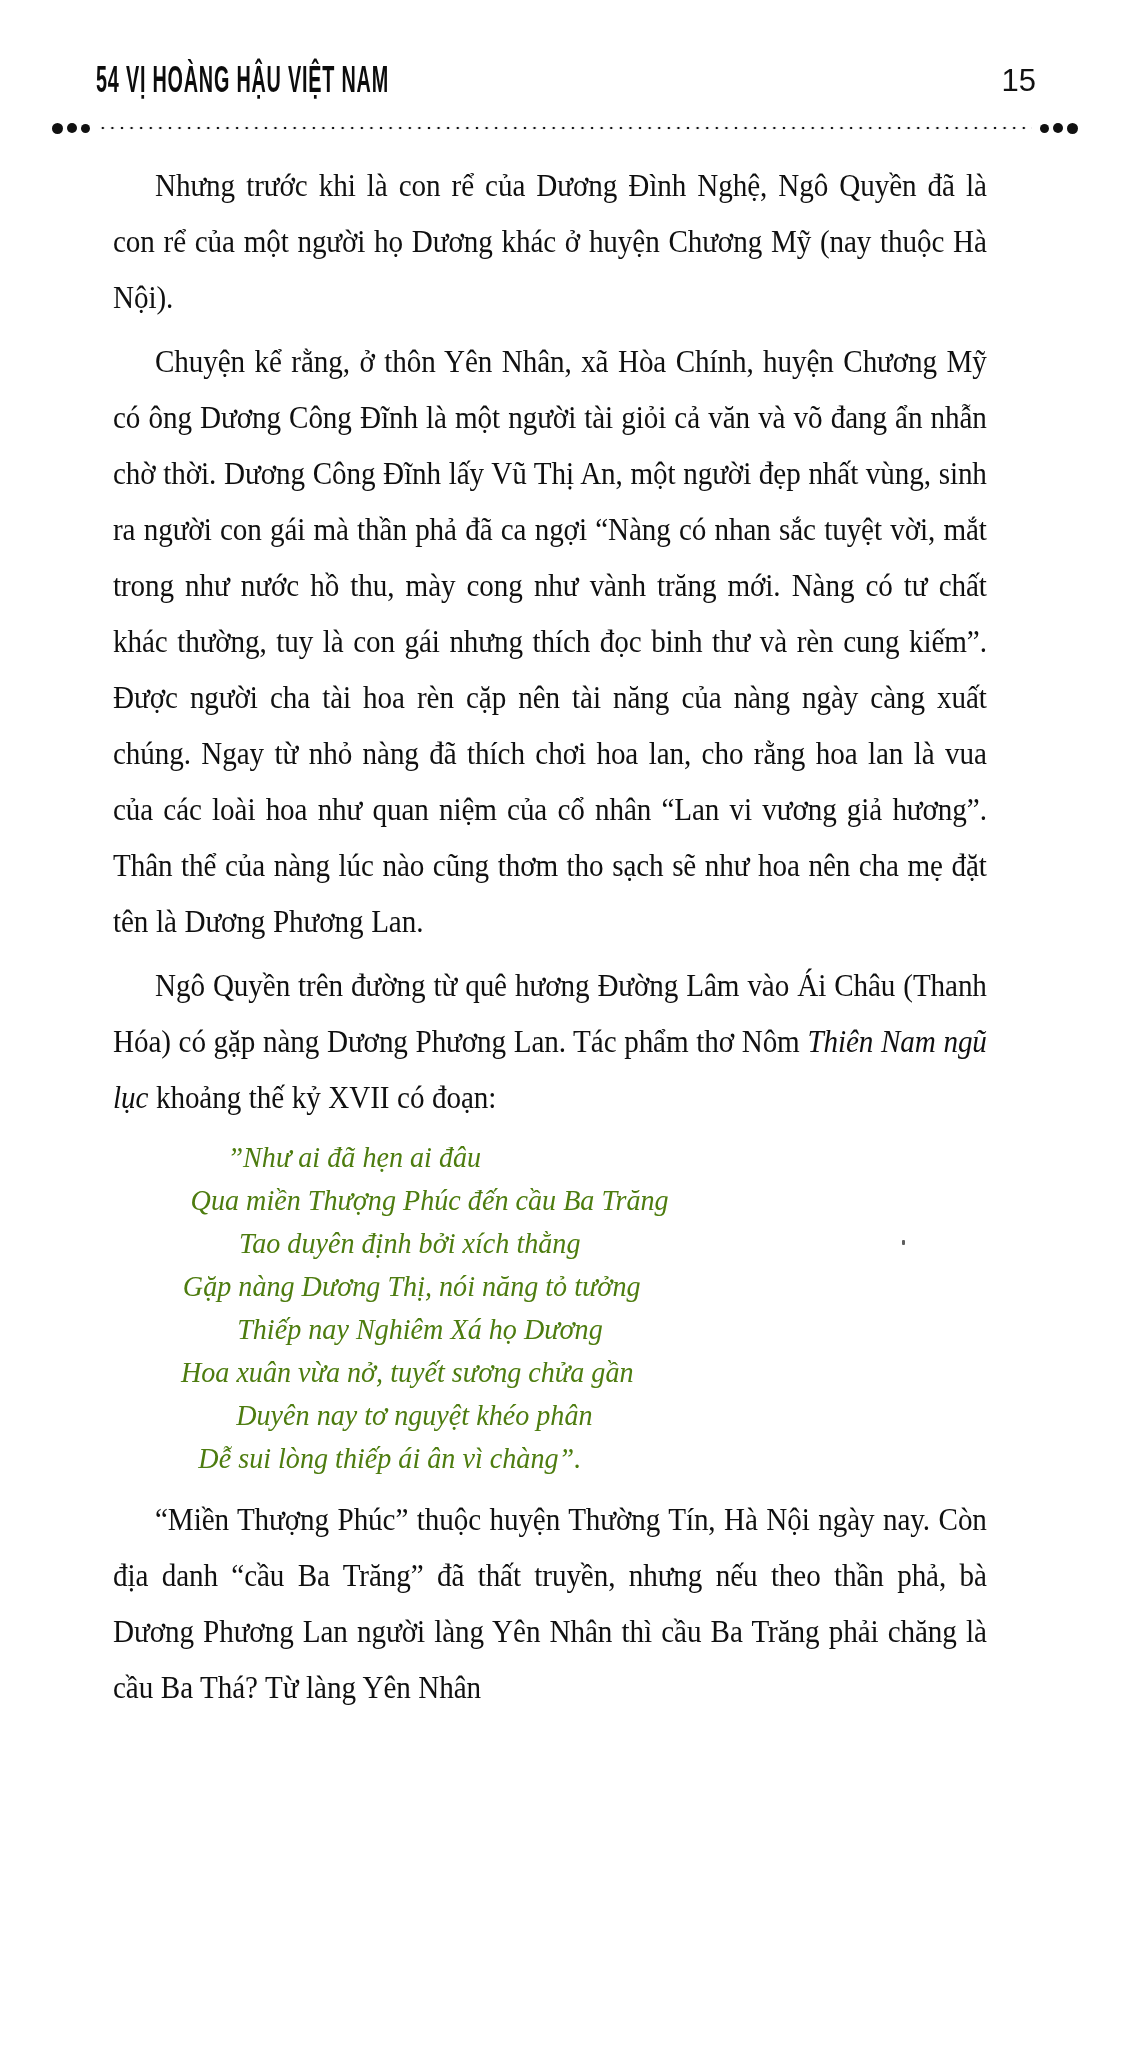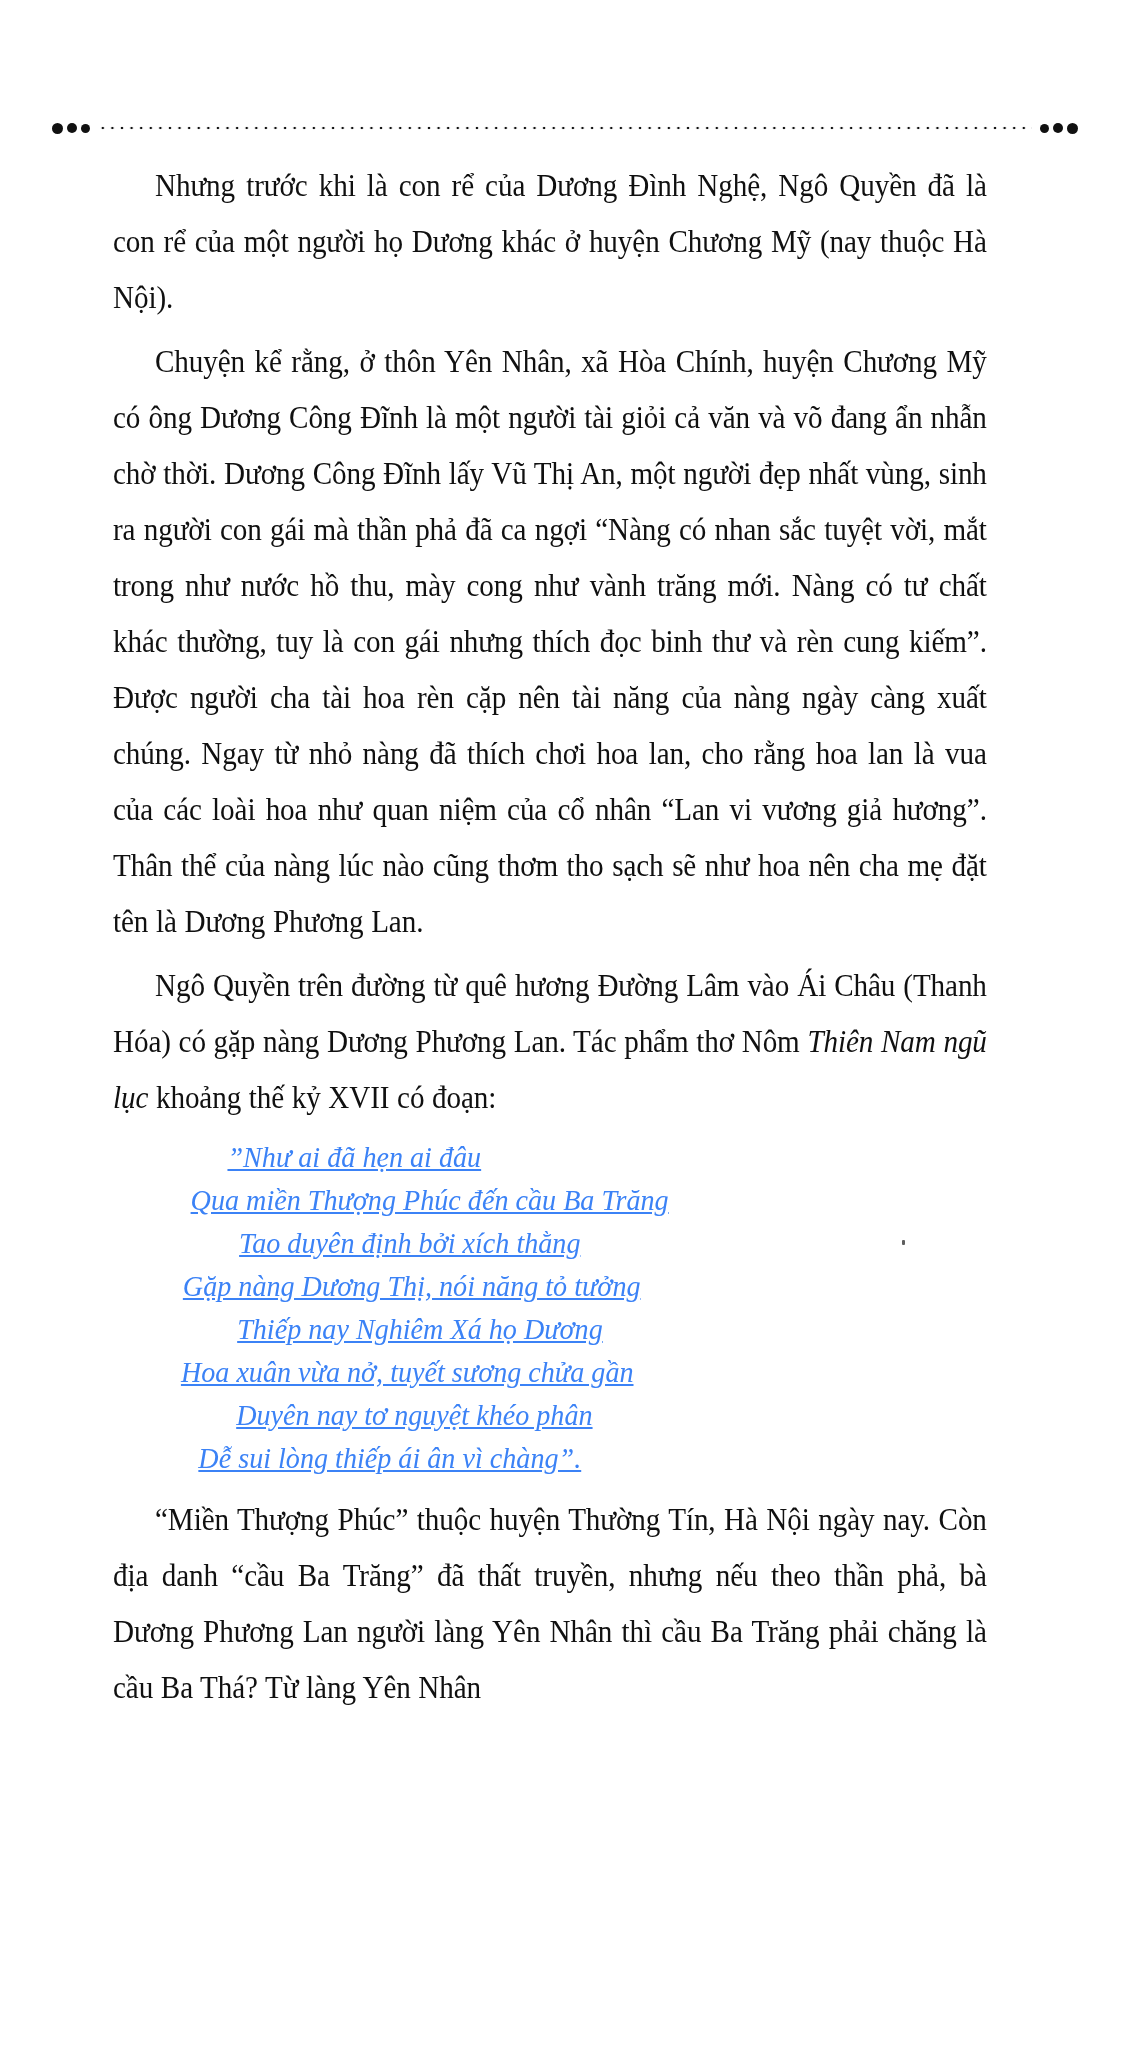--- a/index.html
+++ b/index.html
@@ -116,22 +116,21 @@
   .p1 { margin-bottom: 8px; }
   .p2 { margin-bottom: 8px; }
   .p3 { margin-bottom: 6px; }
 
   
   .verse {
     margin: 10px 0 12px 0;
     font-style: italic;
     font-size: 29px;
     line-height: 43px;
-    color: #3b82f6;
-    text-decoration: underline;
+    color: #4d7c0f;
   }
   .verse .vline {
     display: block;
     white-space: nowrap;
     transform: scaleX(0.97);
     transform-origin: left top;
   }
   .verse .v-short { padding-left: 118px; }
   .verse .v-long  { padding-left: 80px; }
   .verse .v-s2 { padding-left: 130px; }
@@ -148,20 +147,24 @@
     background: #2a2a2a;
     opacity: 0.75;
     border-radius: 1px;
   }
 </style>
 </head>
 <body>
 
 <div class="page">
 
+  <div class="running-head">
+    <div class="book-title">54 VỊ HOÀNG HẬU VIỆT NAM</div>
+    <div class="folio">15</div>
+  </div>
 
   <div class="rule">
     <span class="big b1"></span>
     <span class="big b2"></span>
     <span class="big b3"></span>
     <span class="mid"></span>
     <span class="big r1"></span>
     <span class="big r2"></span>
     <span class="big r3"></span>
   </div>

